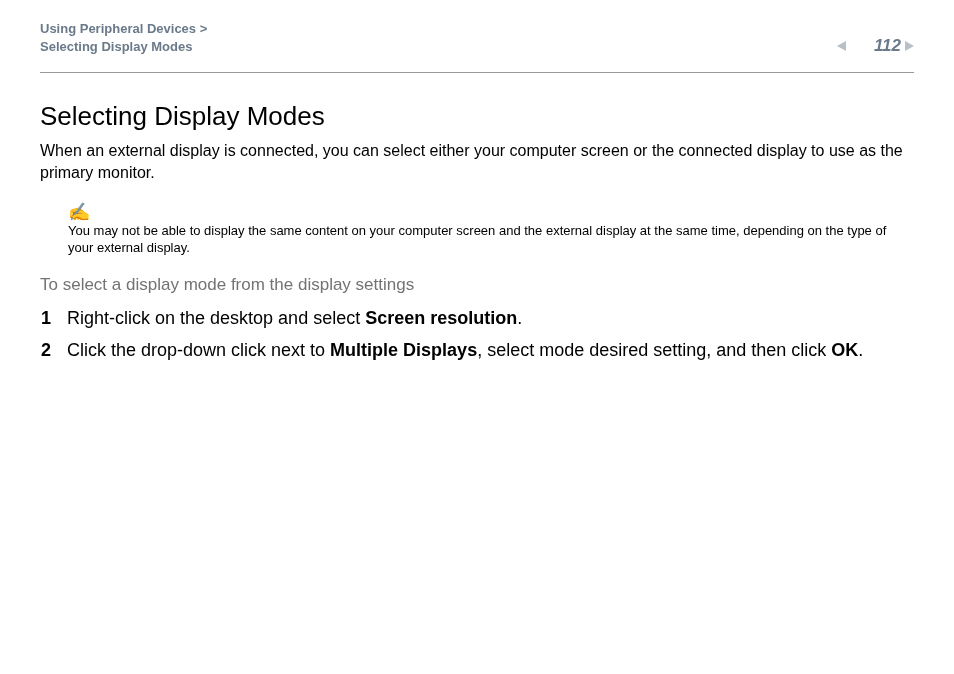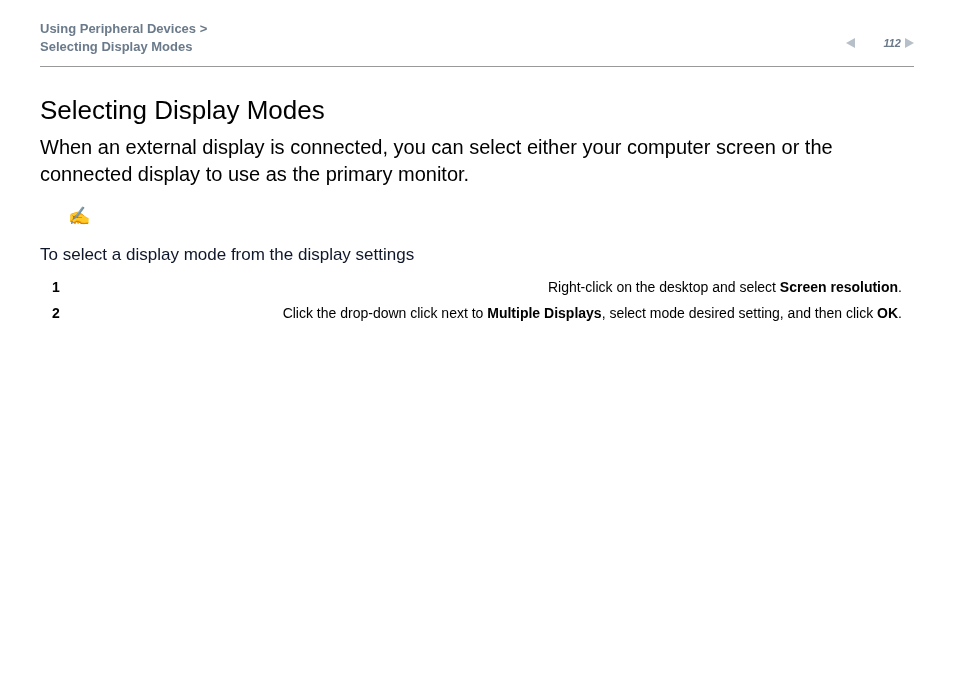--- a/index.html
+++ b/index.html
@@ -11,87 +11,86 @@
     width: 954px;
     height: 674px;
     overflow: hidden;
   }
   .page {
     padding: 20px 40px 0 40px;
   }
   .header {
     display: flex;
     justify-content: space-between;
-    align-items: center;
+    align-items: flex-end;
     border-bottom: 1px solid #999;
-    padding-bottom: 10px;
+    padding-bottom: 16px;
     margin-bottom: 28px;
   }
   .breadcrumb {
     font-size: 13px;
     font-weight: bold;
     color: #6a7a8a;
     line-height: 1.4;
   }
   .pager {
     display: flex;
     align-items: center;
     gap: 4px;
     padding-top: 10px;
   }
   .page-num {
-    font-size: 11px;
+    font-size: 17px;
     font-weight: bold;
     font-style: italic;
     color: #6a7a8a;
     margin-left: 24px;
   }
   .tri-left, .tri-right {
     width: 0; height: 0;
     border-top: 5px solid transparent;
     border-bottom: 5px solid transparent;
   }
   .tri-left  { border-right: 9px solid #b7c0c9; }
   .tri-right { border-left: 9px solid #b7c0c9; }
   h1.title {
     font-size: 26px;
     font-weight: normal;
     margin: 0 0 8px 0;
   }
   p.intro {
-    font-size: 20px;
+    font-size: 16px;
     margin: 0 0 16px 0;
     line-height: 1.35;
   }
   .note-block {
     margin: 0 0 18px 28px;
     font-family: "Arial Narrow", Arial, sans-serif;
     font-stretch: condensed;
     font-size: 13px;
     line-height: 1.35;
   }
   .note-icon {
     font-size: 18px;
     color: #1a1a1a;
     margin-bottom: -2px;
   }
   .note-text { margin: 0 0 14px 0; }
   h2.subhead {
     font-size: 17px;
     font-weight: normal;
-    color: #0f172a;
+    color: #737373;
     margin: 0 0 10px 0;
   }
   ol.steps {
-    margin: 12px;
+    margin: 1px;
     padding: 0;
     list-style: none;
     counter-reset: step;
-    font-size: 14px;
-    text-align: right;
+    font-size: 18px;
   }
   ol.steps li {
     counter-increment: step;
     position: relative;
     padding-left: 26px;
     margin-bottom: 6px;
     line-height: 1.45;
   }
   ol.steps li::before {
     content: counter(step);
@@ -116,20 +115,21 @@
       <div class="tri-right"></div>
     </div>
   </div>
 
   <h1 class="title">Selecting Display Modes</h1>
 
   <p class="intro">When an external display is connected, you can select either your computer screen or the connected display to use as the primary monitor.</p>
 
   <div class="note-block">
     <div class="note-icon">✍</div>
+    <p class="note-text">You may not be able to display the same content on your computer screen and the external display at the same time, depending on the type of your external display.</p>
   </div>
 
   <h2 class="subhead">To select a display mode from the display settings</h2>
 
   <ol class="steps">
     <li>
       <span>Right-click on the desktop and select </span><span class="b">Screen resolution</span><span>.</span>
     </li>
     <li>
       <span>Click the drop-down click next to </span><span class="b">Multiple Displays</span><span>, select mode desired setting, and then click </span><span class="b">OK</span><span>.</span>

